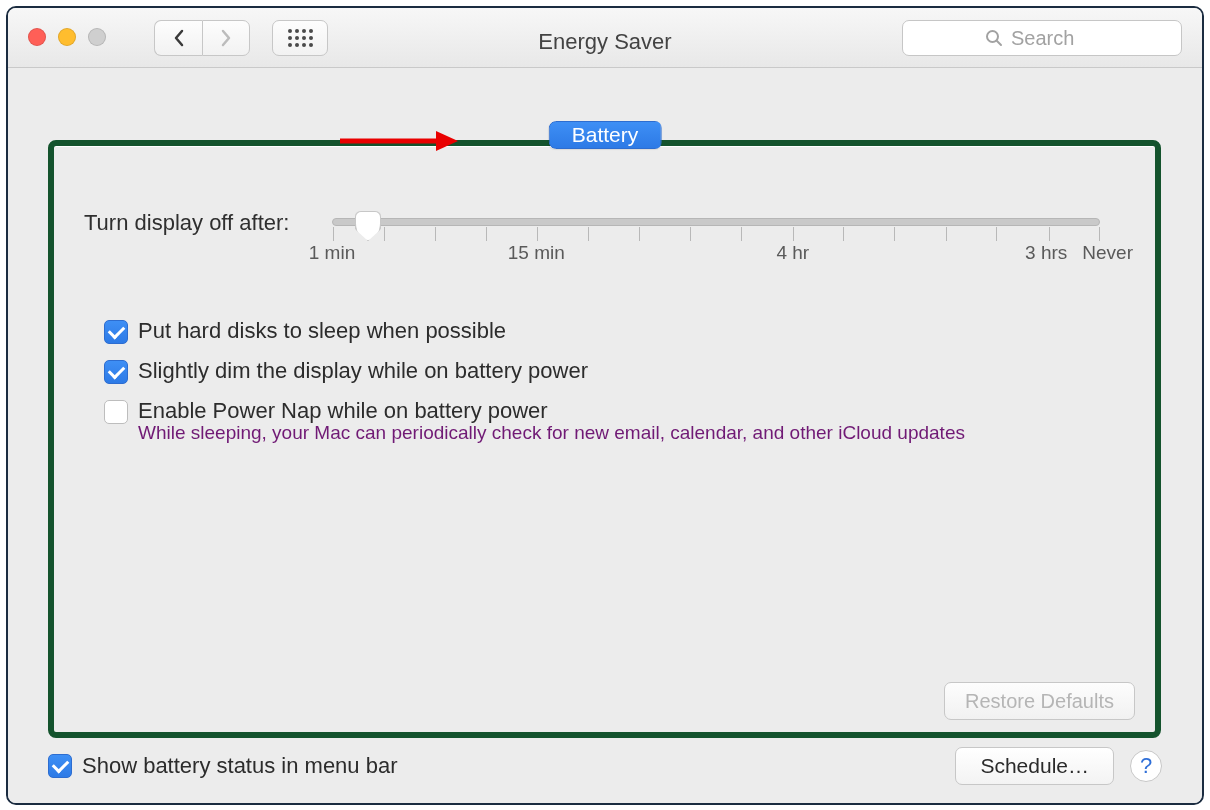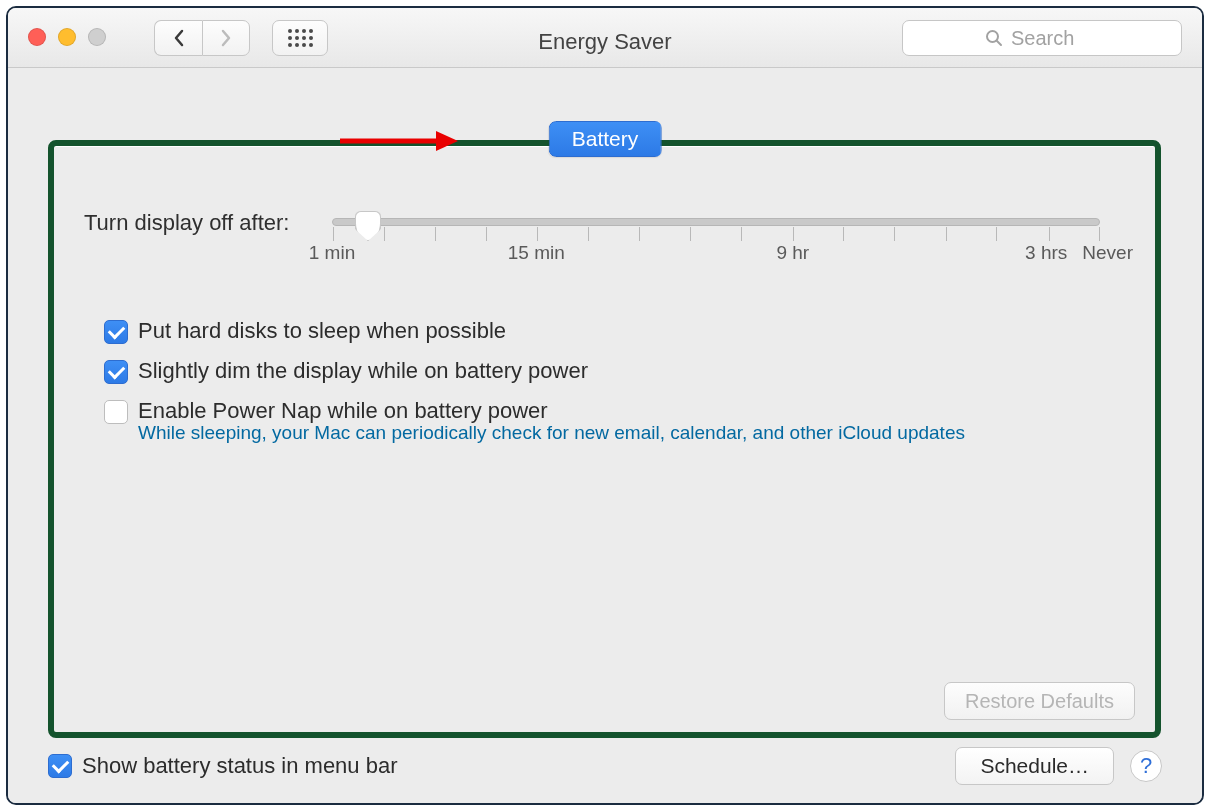--- a/index.html
+++ b/index.html
@@ -100,21 +100,21 @@
   }
   .tabs {
     position:absolute; left:50%; top:53px; transform:translateX(-50%);
     display:flex;
     border-radius:7px;
     overflow:hidden;
     box-shadow: 0 1px 1px rgba(0,0,0,.08);
     z-index:5;
   }
   .tab {
-    height:36px;
+    height:28px;
     display:flex; align-items:center; justify-content:center;
     padding:0 22px;
     font-size:21px;
     border:1px solid #bcbcbc;
     background:#fff;
     cursor:pointer;
   }
   .tab.active {
     background:#2f80ed;
     background:linear-gradient(#3e8ff5,#2d7ae6);
@@ -187,21 +187,21 @@
     background:linear-gradient(#3e8ff5,#2d7ae6);
     border-color:#2d6dd0;
     color:#fff;
   }
   .cbox.checked::after {
     content:""; width:12px; height:7px;
     border-left:3px solid #fff; border-bottom:3px solid #fff;
     transform:rotate(-45deg) translate(1px,-1px);
   }
   .opt-desc {
-    font-size:19px; color:#0369a1; margin-left:34px; margin-top:-8px; margin-bottom:14px;
+    font-size:19px; color:#701a75; margin-left:34px; margin-top:-8px; margin-bottom:14px;
   }
 
   .status {
     position:absolute; left:80px; bottom:18px;
     font-size:21px; color:#4a4a4a;
   }
   .restore-btn {
     position:absolute; right:20px; bottom:12px;
     height:38px; padding:0 20px;
     background:linear-gradient(#fdfdfd,#f1f1f1);
@@ -316,21 +316,21 @@
               <span style="left:73.3%"></span>
               <span style="left:80%"></span>
               <span style="left:86.6%"></span>
               <span style="left:93.5%"></span>
               <span style="left:100%"></span>
             </div>
           </div>
           <div class="tick-labels">
             <div style="left:0%">1 min</div>
             <div style="left:26.6%">15 min</div>
-            <div style="left:60%">9 hr</div>
+            <div style="left:60%">4 hr</div>
             <div style="left:93%">3 hrs</div>
             <div style="left:101%">Never</div>
           </div>
         </div>
       </div>
 
       <div class="options">
         <div class="opt-row">
           <div class="cbox checked"></div>
           <div>Put hard disks to sleep when possible</div>

